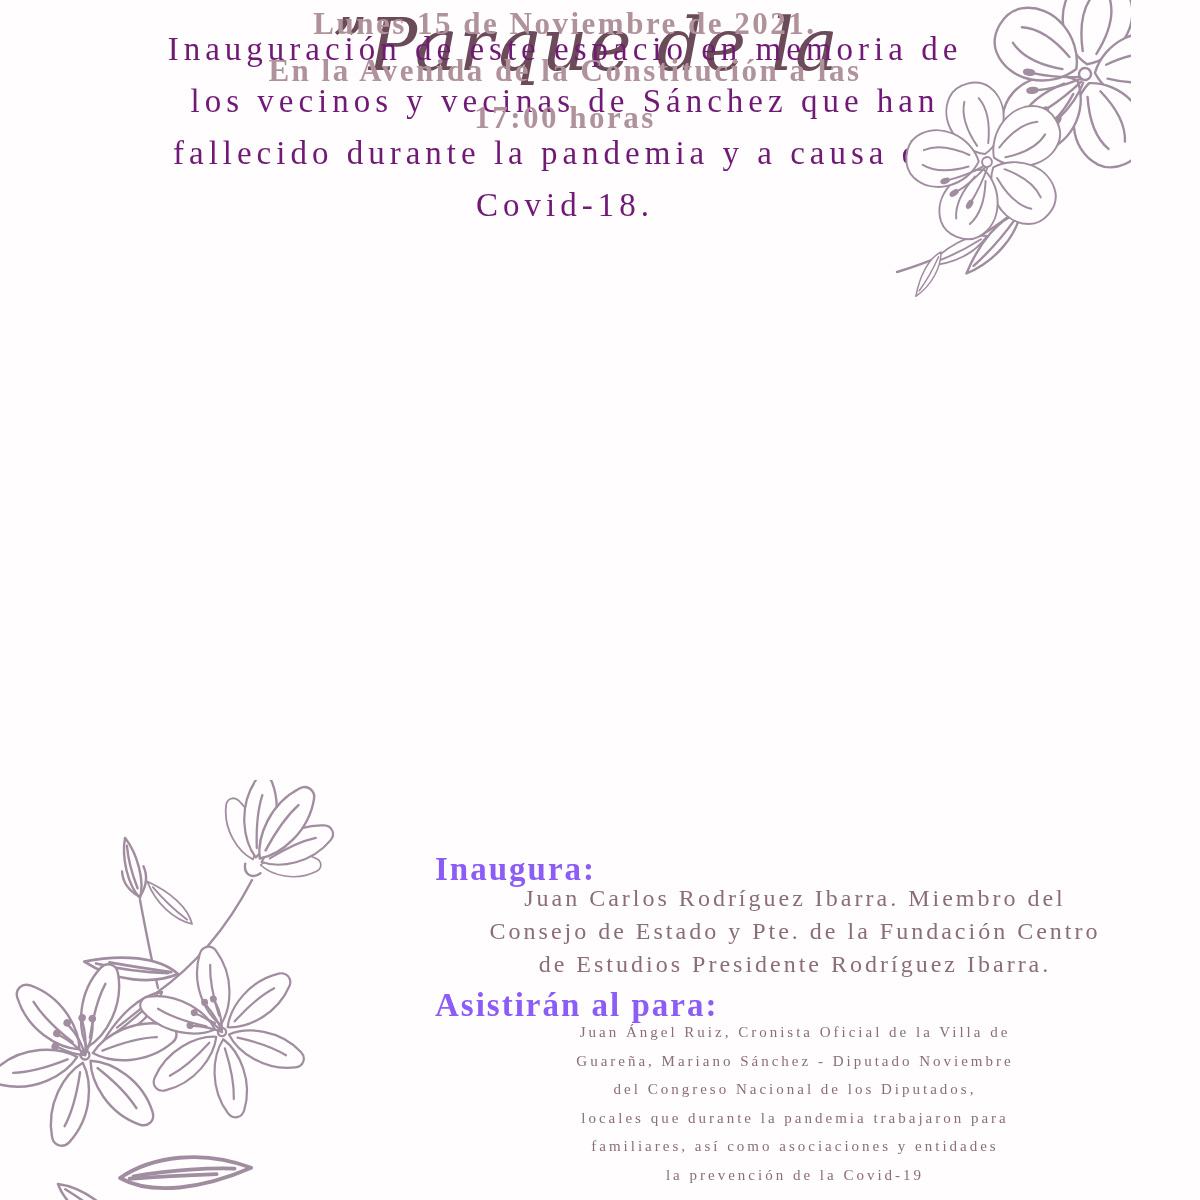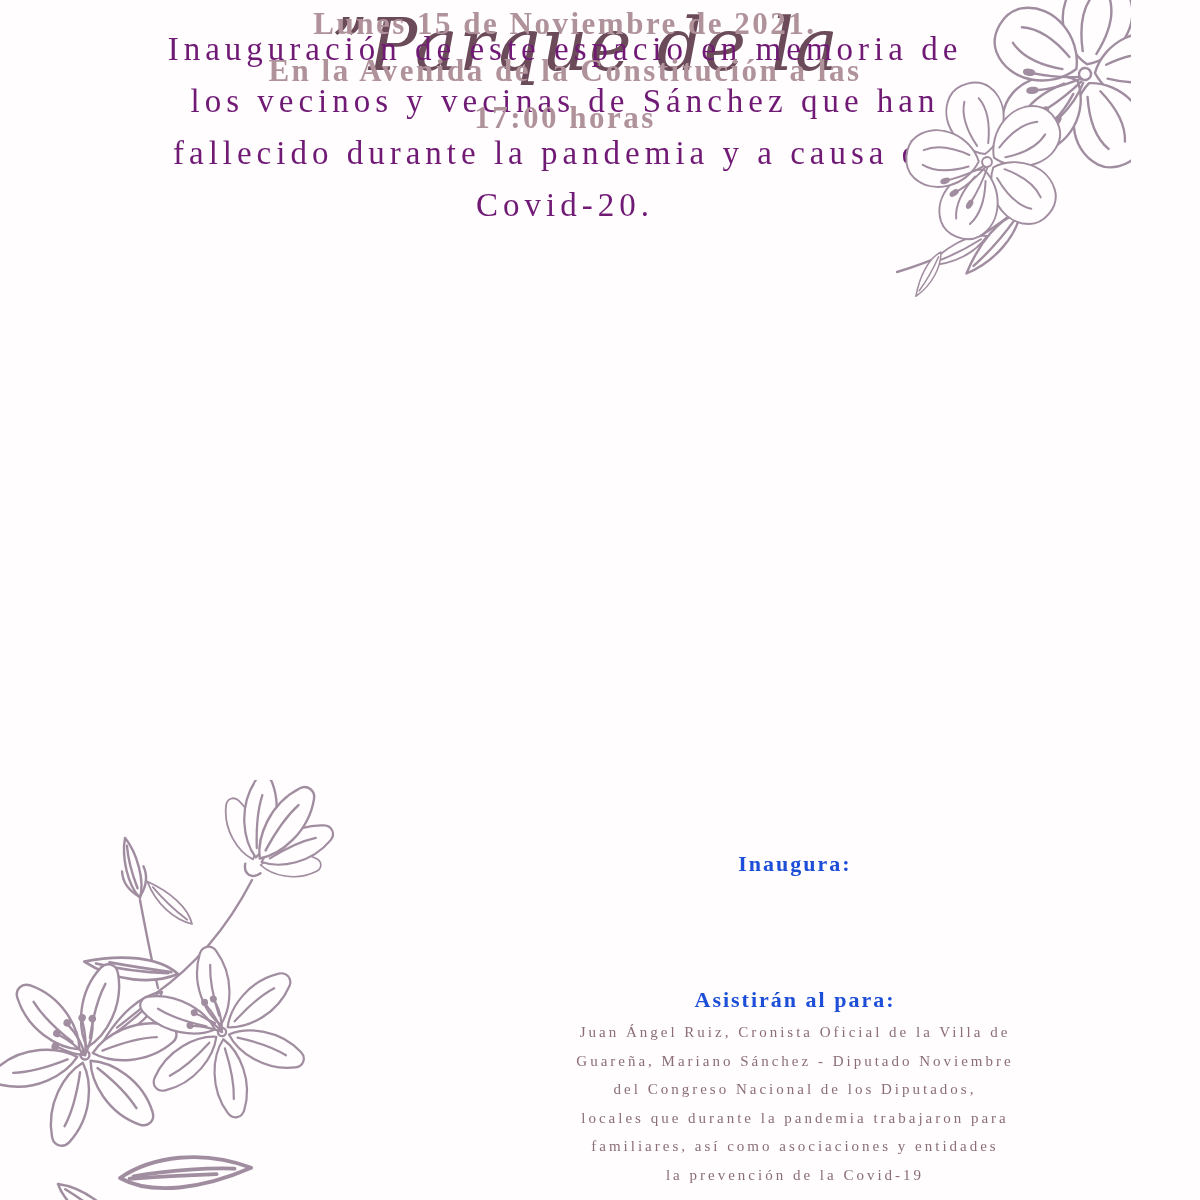--- a/index.html
+++ b/index.html
@@ -46,25 +46,25 @@
     font-size:31px;
     line-height:47px;
     letter-spacing:2.5px;
     color:#b0929a;
   }
   #event .line{white-space:nowrap;}
 
   
   .section-heading{
     width:720px; left:435px;
-    text-align:center;
+    text-align:left;
     font-weight:bold;
-    font-size:22px;
+    font-size:33px;
     letter-spacing:2px;
-    color:#1d4ed8;
+    color:#8b5cf6;
     white-space:nowrap;
   }
   .section-body{
     width:720px; left:435px;
     text-align:center;
     font-size:24px;
     color:#8b6d79;
     letter-spacing:3px;
   }
   #inaugura-body{top:882px; line-height:33px;}
@@ -86,30 +86,35 @@
 <div id="poster">
 
   <div id="title" class="abs">
     <div class="line">”Parque de la</div>
   </div>
 
   <div id="intro" class="abs">
     <div class="line">Inauguración de este espacio en memoria de</div>
     <div class="line">los vecinos y vecinas de Sánchez que han</div>
     <div class="line">fallecido durante la pandemia y a causa del</div>
-    <div class="line">Covid-20.</div>
+    <div class="line">Covid-18.</div>
   </div>
 
   <div id="event" class="abs">
     <div class="line">Lunes 15 de Noviembre de 2021.</div>
     <div class="line">En la Avenida de la Constitución a las</div>
     <div class="line">17:00 horas</div>
   </div>
 
   <div id="inaugura-heading" class="abs section-heading">Inaugura:</div>
+  <div id="inaugura-body" class="abs section-body">
+    <div class="line">Juan Carlos Rodríguez Ibarra. Miembro del</div>
+    <div class="line">Consejo de Estado y Pte. de la Fundación Centro</div>
+    <div class="line">de Estudios Presidente Rodríguez Ibarra.</div>
+  </div>
 
   <div id="asistiran-heading" class="abs section-heading">Asistirán al para:</div>
   <div id="asistiran-body" class="abs section-body">
     <div class="line">Juan Ángel Ruiz, Cronista Oficial de la Villa de</div>
     <div class="line">Guareña, Mariano Sánchez - Diputado Noviembre</div>
     <div class="line">del Congreso Nacional de los Diputados,</div>
     <div class="line">locales que durante la pandemia trabajaron para</div>
     <div class="line">familiares, así como asociaciones y entidades</div>
     <div class="line">la prevención de la Covid-19</div>
   </div>

